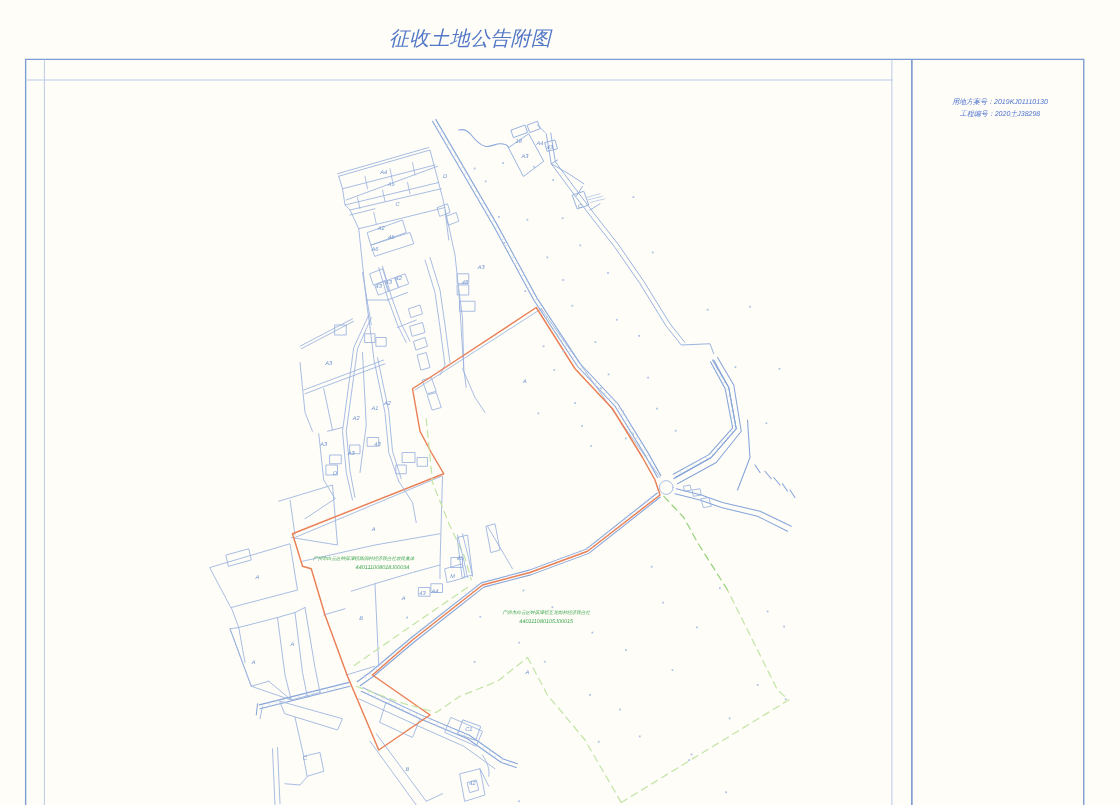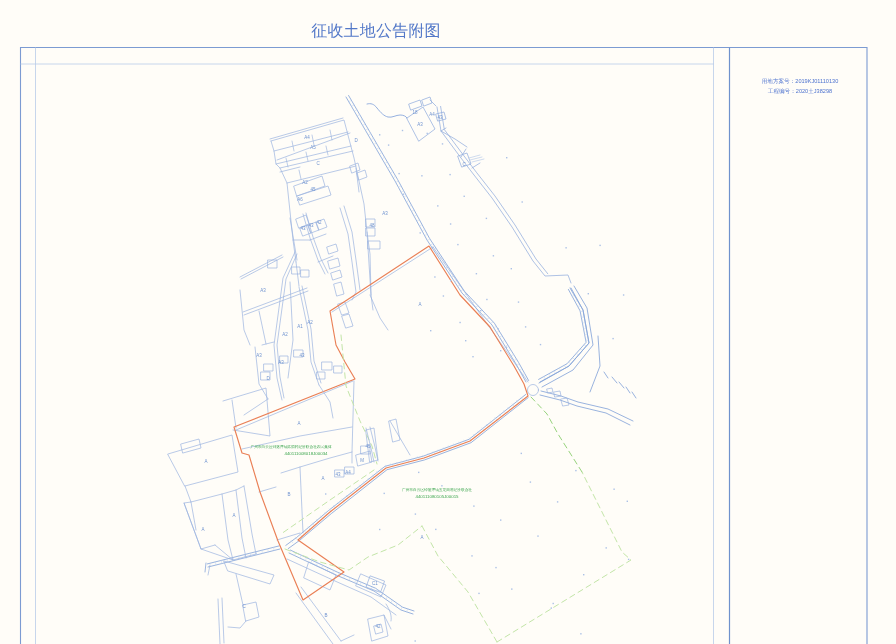--- a/index.html
+++ b/index.html
@@ -1,17 +1,17 @@
 <!DOCTYPE html>
 <html><head>
 <meta charset="utf-8">
 <style>
   html,body{margin:0;padding:0;}
   body{width:896px;height:644px;background:#fffdf8;font-family:"Liberation Sans",sans-serif;overflow:hidden;}
-  #page{position:relative;width:740px;height:644px;}
+  #page{position:relative;width:740px;height:644px;font-style:italic;}
   svg{position:absolute;left:0;top:0;}
 </style>
 </head>
 <body>
 <div id="page">
 <svg width="896" height="644" viewBox="0 0 896 644">
 
   <rect x="0" y="0" width="896" height="644" fill="#fffdf8"></rect>
 
   <text x="376" y="36" font-size="16" font-family="Liberation Sans, sans-serif" fill="#5378c8" text-anchor="middle" letter-spacing="0.2">征收土地公告附图</text>

